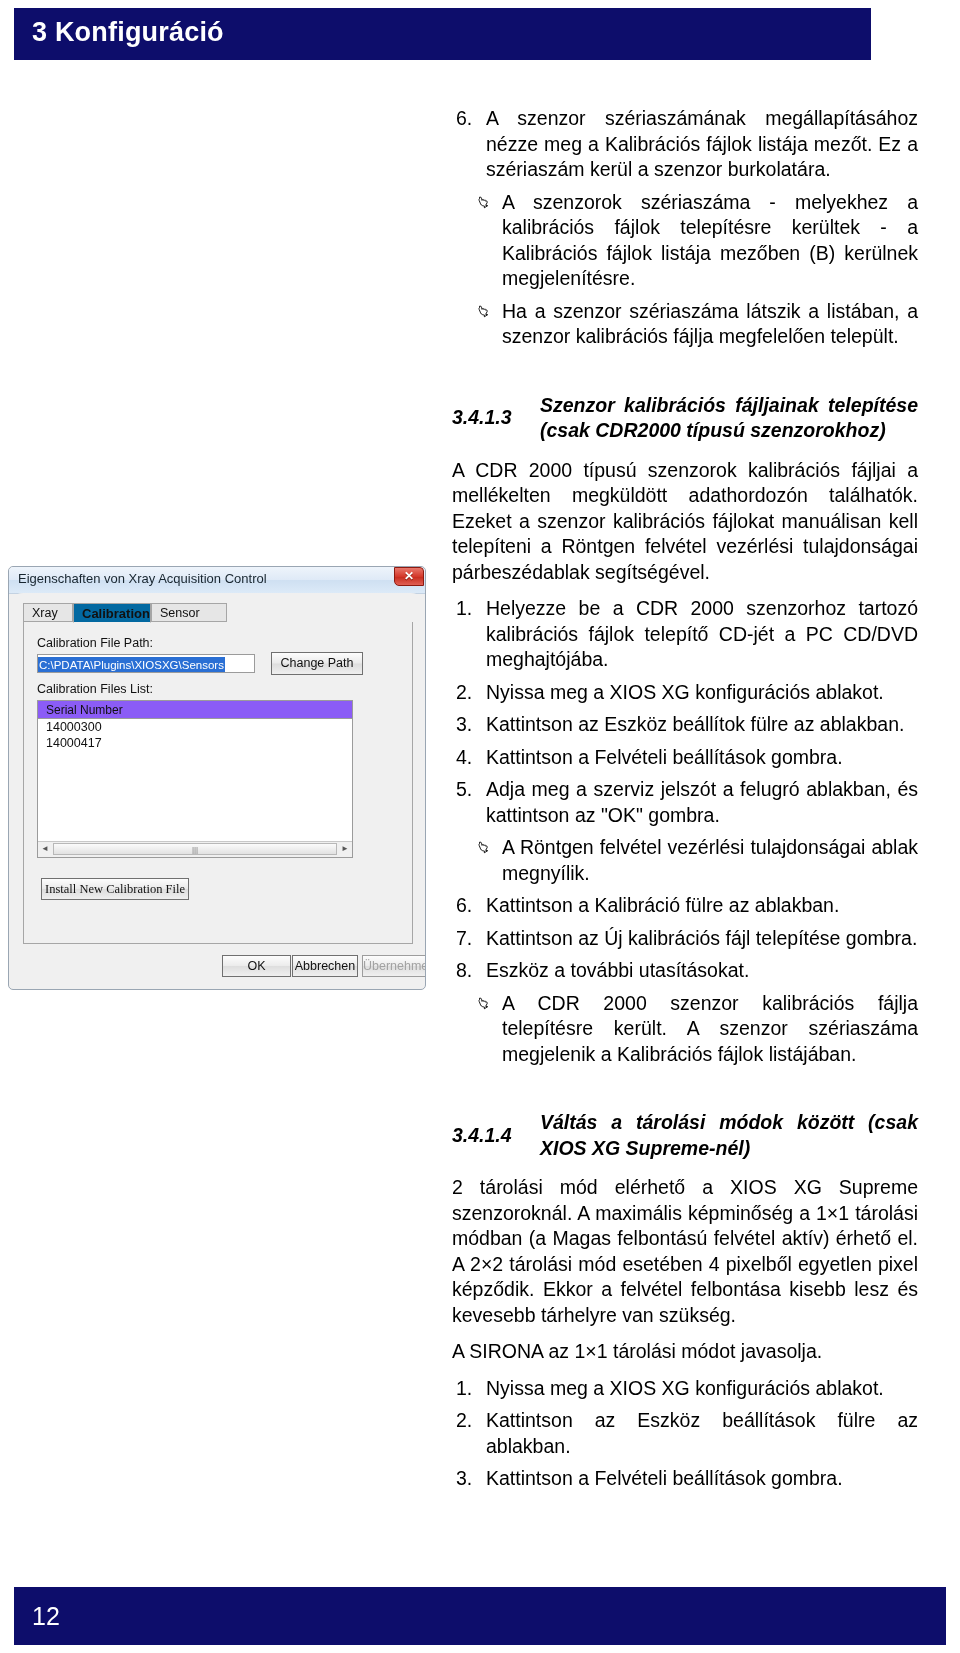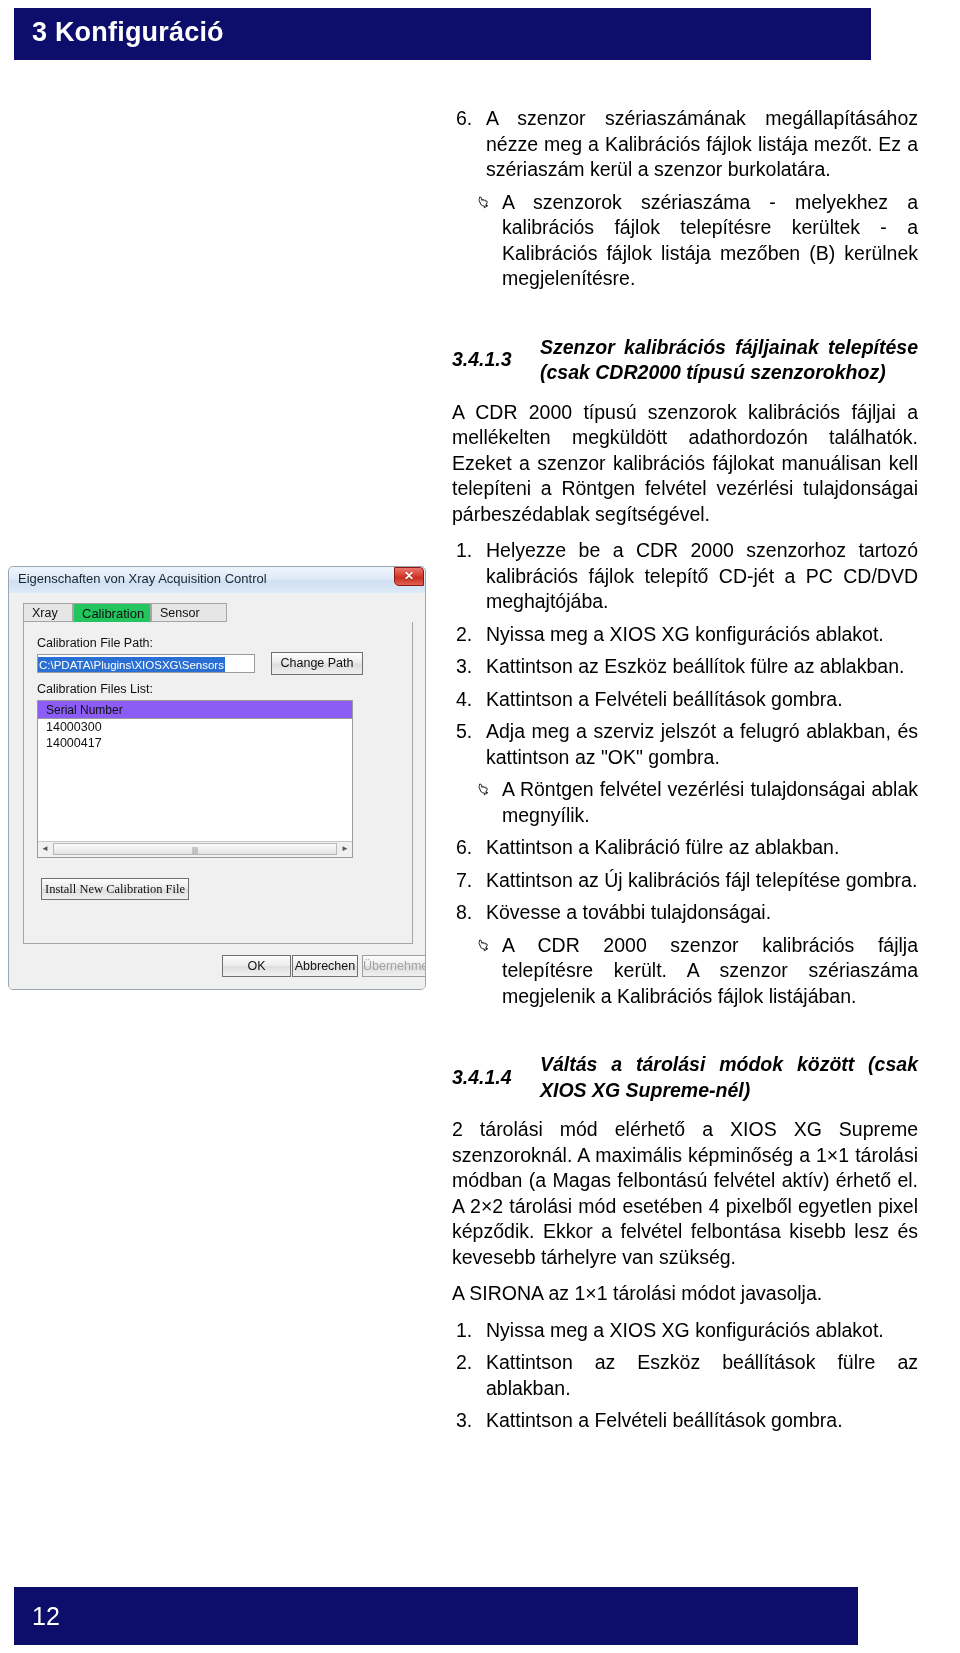--- a/index.html
+++ b/index.html
@@ -35,21 +35,21 @@
     font-weight: bold;
     letter-spacing: 0.2px;
     white-space: nowrap;
   }
 
   
   .footer-bar {
     position: absolute;
     left: 14px;
     top: 1587px;
-    width: 844px;
+    width: 932px;
     height: 58px;
     background: #0d0d6b;
     box-sizing: border-box;
   }
   .footer-pageno {
     position: absolute;
     left: 18px;
     top: 15px;
     color: #ffffff;
     font-size: 25px;
@@ -179,20 +179,21 @@
     line-height: 17px;
     text-shadow: 0 1px 0 #7a1208;
   }
 
   .dlg-body {
     position: absolute;
     left: 0; right: 0;
     top: 26px;
     bottom: 0;
     background: #f0f0f0;
+    border-radius: 14px;
   }
 
   
   .tabstrip {
     position: absolute;
     left: 14px;
     top: 10px;
     width: 390px;
     height: 20px;
     border-bottom: 1px solid #a6a6a6;
@@ -203,25 +204,26 @@
     height: 19px;
     padding: 2px 8px 0 8px;
     font-size: 12.5px;
     color: #111111;
     box-sizing: border-box;
     border: 1px solid #a6a6a6;
     background: #e6e6e6;
     white-space: nowrap;
   }
   .tab.active {
-    background: #22c55e;
+    background: #0369a1;
     border-bottom: 1px solid #f0f0f0;
     height: 20px;
     font-size: 13px;
     z-index: 2;
+    font-weight: bold;
   }
   .tab-xray   { left: 0px;   width: 50px; }
   .tab-calib  { left: 50px;  width: 78px; }
   .tab-sensor { left: 128px; width: 76px; }
 
   .tabpanel {
     position: absolute;
     left: 14px;
     top: 29px;
     width: 390px;
@@ -448,79 +450,87 @@
 
   <div class="note-item">
     <div class="note-marker">
       <svg width="15" height="15" viewBox="0 0 15 15" aria-hidden="true">
         <path d="M3.5 2.2 q1.6-0.6 2.0 1.0 l0.5 2.2 q0.2-1.0 1.1-0.9 q0.9 0.1 0.9 1.1 q0.4-0.8 1.2-0.5 q0.8 0.3 0.6 1.2 q0.5-0.5 1.1-0.1 q0.7 0.5 0.2 1.5 l-1.4 2.6 l2.0 0.4 l-3.4 2.1 l0.3-1.6 l-2.0-0.5 q-1.4-0.4-2.0-1.8 l-1.4-3.4 q-0.5-1.2 0.3-1.7 z" fill="none" stroke="#000000" stroke-width="0.9" stroke-linejoin="round"></path>
       </svg>
     </div>
     <div class="note-body">A szenzorok szériaszáma - melyekhez a kalibrációs fájlok telepítésre kerültek - a Kalibrációs fájlok listája mezőben (B) kerülnek megjelenítésre.</div>
   </div>
 
-
-  <div class="spacer-md"></div>
-
-  <div class="sec-head">
-    <div class="sec-num">3.4.1.3</div>
-    <div class="sec-title">Szenzor kalibrációs fájljainak telepítése (csak CDR2000 típusú szenzorokhoz)</div>
-  </div>
-
-  <p class="para">A CDR 2000 típusú szenzorok kalibrációs fájljai a mellékelten megküldött adathordozón találhatók. Ezeket a szenzor kalibrációs fájlokat manuálisan kell telepíteni a Röntgen felvétel vezérlési tulajdonságai párbeszédablak segítségével.</p>
-
-  <div class="num-item">
-    <div class="num-marker">1.</div>
-    <div class="num-body">Helyezze be a CDR 2000 szenzorhoz tartozó kalibrációs fájlok telepítő CD-jét a PC CD/DVD meghajtójába.</div>
-  </div>
-  <div class="num-item">
-    <div class="num-marker">2.</div>
-    <div class="num-body">Nyissa meg a XIOS XG konfigurációs ablakot.</div>
-  </div>
-  <div class="num-item">
-    <div class="num-marker">3.</div>
-    <div class="num-body">Kattintson az Eszköz beállítok fülre az ablakban.</div>
-  </div>
-  <div class="num-item">
-    <div class="num-marker">4.</div>
-    <div class="num-body">Kattintson a Felvételi beállítások gombra.</div>
-  </div>
-  <div class="num-item">
-    <div class="num-marker">5.</div>
-    <div class="num-body">Adja meg a szerviz jelszót a felugró ablakban, és kattintson az "OK" gombra.</div>
-  </div>
-
   <div class="note-item">
     <div class="note-marker">
       <svg width="15" height="15" viewBox="0 0 15 15" aria-hidden="true">
         <path d="M3.5 2.2 q1.6-0.6 2.0 1.0 l0.5 2.2 q0.2-1.0 1.1-0.9 q0.9 0.1 0.9 1.1 q0.4-0.8 1.2-0.5 q0.8 0.3 0.6 1.2 q0.5-0.5 1.1-0.1 q0.7 0.5 0.2 1.5 l-1.4 2.6 l2.0 0.4 l-3.4 2.1 l0.3-1.6 l-2.0-0.5 q-1.4-0.4-2.0-1.8 l-1.4-3.4 q-0.5-1.2 0.3-1.7 z" fill="none" stroke="#000000" stroke-width="0.9" stroke-linejoin="round"></path>
       </svg>
     </div>
-    <div class="note-body">A Röntgen felvétel vezérlési tulajdonságai ablak megnyílik.</div>
-  </div>
-
-  <div class="num-item">
-    <div class="num-marker">6.</div>
-    <div class="num-body">Kattintson a Kalibráció fülre az ablakban.</div>
-  </div>
-  <div class="num-item">
-    <div class="num-marker">7.</div>
-    <div class="num-body">Kattintson az Új kalibrációs fájl telepítése gombra.</div>
-  </div>
-  <div class="num-item">
-    <div class="num-marker">8.</div>
-    <div class="num-body">Kövesse a további tulajdonságai.</div>
+    <div class="note-body">Ha a szenzor szériaszáma látszik a listában, a szenzor kalibrációs fájlja megfelelően települt.</div>
+  </div>
+
+  <div class="spacer-md"></div>
+
+  <div class="sec-head">
+    <div class="sec-num">3.4.1.3</div>
+    <div class="sec-title">Szenzor kalibrációs fájljainak telepítése (csak CDR2000 típusú szenzorokhoz)</div>
+  </div>
+
+  <p class="para">A CDR 2000 típusú szenzorok kalibrációs fájljai a mellékelten megküldött adathordozón találhatók. Ezeket a szenzor kalibrációs fájlokat manuálisan kell telepíteni a Röntgen felvétel vezérlési tulajdonságai párbeszédablak segítségével.</p>
+
+  <div class="num-item">
+    <div class="num-marker">1.</div>
+    <div class="num-body">Helyezze be a CDR 2000 szenzorhoz tartozó kalibrációs fájlok telepítő CD-jét a PC CD/DVD meghajtójába.</div>
+  </div>
+  <div class="num-item">
+    <div class="num-marker">2.</div>
+    <div class="num-body">Nyissa meg a XIOS XG konfigurációs ablakot.</div>
+  </div>
+  <div class="num-item">
+    <div class="num-marker">3.</div>
+    <div class="num-body">Kattintson az Eszköz beállítok fülre az ablakban.</div>
+  </div>
+  <div class="num-item">
+    <div class="num-marker">4.</div>
+    <div class="num-body">Kattintson a Felvételi beállítások gombra.</div>
+  </div>
+  <div class="num-item">
+    <div class="num-marker">5.</div>
+    <div class="num-body">Adja meg a szerviz jelszót a felugró ablakban, és kattintson az "OK" gombra.</div>
   </div>
 
   <div class="note-item">
     <div class="note-marker">
       <svg width="15" height="15" viewBox="0 0 15 15" aria-hidden="true">
         <path d="M3.5 2.2 q1.6-0.6 2.0 1.0 l0.5 2.2 q0.2-1.0 1.1-0.9 q0.9 0.1 0.9 1.1 q0.4-0.8 1.2-0.5 q0.8 0.3 0.6 1.2 q0.5-0.5 1.1-0.1 q0.7 0.5 0.2 1.5 l-1.4 2.6 l2.0 0.4 l-3.4 2.1 l0.3-1.6 l-2.0-0.5 q-1.4-0.4-2.0-1.8 l-1.4-3.4 q-0.5-1.2 0.3-1.7 z" fill="none" stroke="#000000" stroke-width="0.9" stroke-linejoin="round"></path>
       </svg>
     </div>
+    <div class="note-body">A Röntgen felvétel vezérlési tulajdonságai ablak megnyílik.</div>
+  </div>
+
+  <div class="num-item">
+    <div class="num-marker">6.</div>
+    <div class="num-body">Kattintson a Kalibráció fülre az ablakban.</div>
+  </div>
+  <div class="num-item">
+    <div class="num-marker">7.</div>
+    <div class="num-body">Kattintson az Új kalibrációs fájl telepítése gombra.</div>
+  </div>
+  <div class="num-item">
+    <div class="num-marker">8.</div>
+    <div class="num-body">Eszköz a további utasításokat.</div>
+  </div>
+
+  <div class="note-item">
+    <div class="note-marker">
+      <svg width="15" height="15" viewBox="0 0 15 15" aria-hidden="true">
+        <path d="M3.5 2.2 q1.6-0.6 2.0 1.0 l0.5 2.2 q0.2-1.0 1.1-0.9 q0.9 0.1 0.9 1.1 q0.4-0.8 1.2-0.5 q0.8 0.3 0.6 1.2 q0.5-0.5 1.1-0.1 q0.7 0.5 0.2 1.5 l-1.4 2.6 l2.0 0.4 l-3.4 2.1 l0.3-1.6 l-2.0-0.5 q-1.4-0.4-2.0-1.8 l-1.4-3.4 q-0.5-1.2 0.3-1.7 z" fill="none" stroke="#000000" stroke-width="0.9" stroke-linejoin="round"></path>
+      </svg>
+    </div>
     <div class="note-body">A CDR 2000 szenzor kalibrációs fájlja telepítésre került. A szenzor szériaszáma megjelenik a Kalibrációs fájlok listájában.</div>
   </div>
 
   <div class="spacer-md"></div>
 
   <div class="sec-head">
     <div class="sec-num">3.4.1.4</div>
     <div class="sec-title">Váltás a tárolási módok között (csak XIOS XG Supreme-nél)</div>
   </div>
 

